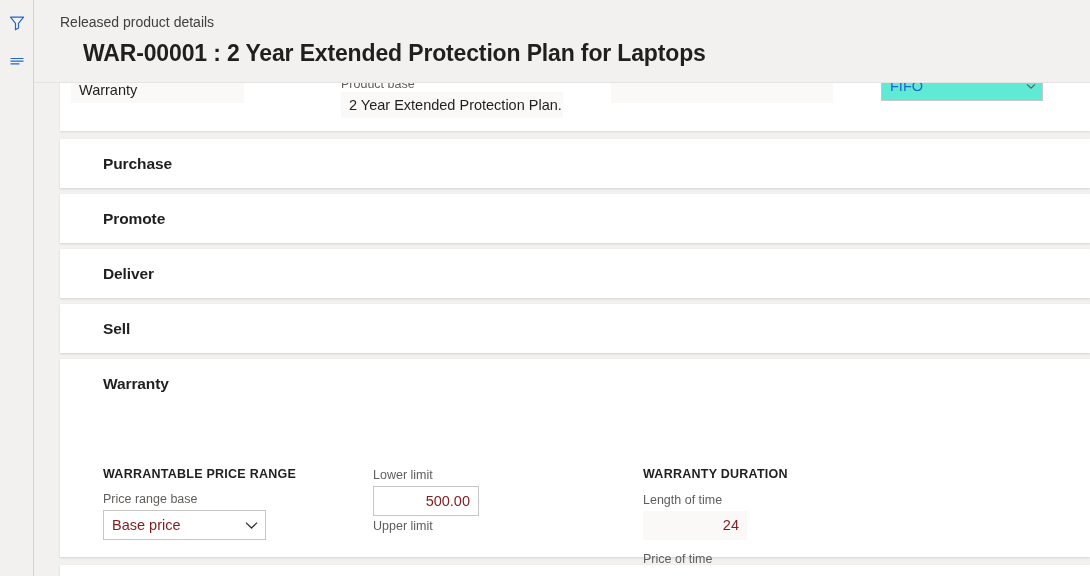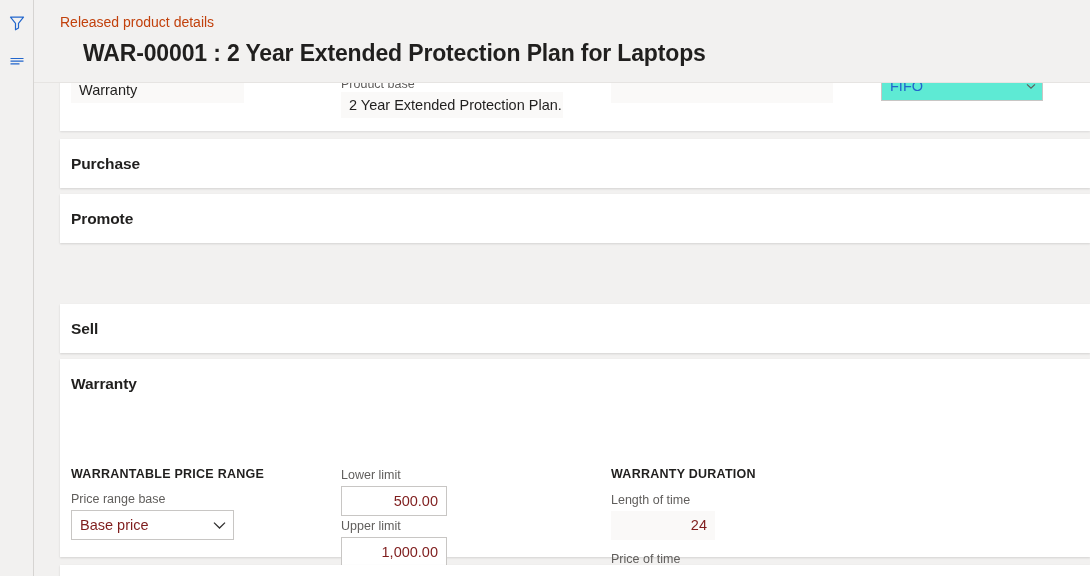--- a/index.html
+++ b/index.html
@@ -107,21 +107,21 @@
     width: 1056px;
     height: 83px;
     background: #f2f1f0;
     border-bottom: 1px solid #e6e4e2;
     z-index: 20;
   }
   #breadcrumb {
     position: absolute;
     left: 26px; top: 13px;
     font-size: 14px;
-    color: #c2410c;
+    color: #404040;
     cursor: pointer;
     line-height: 18px;
   }
   #page-title {
     position: absolute;
     left: 26px; top: 37px;
     font-size: 23px;
     font-weight: bold;
     color: #201f1e;
     line-height: 32px;
@@ -130,20 +130,21 @@
     margin-left: 23px;
   }
 
   
   .section {
     position: absolute;
     left: 26px;
     width: 1030px;
     background: #ffffff;
     box-shadow: 0 1px 2px rgba(0,0,0,0.13);
+    padding-left: 32px;
   }
   .sec-head {
     height: 100%;
     display: flex;
     align-items: center;
     padding-left: 11px;
     cursor: pointer;
   }
   .sec-title {
     font-size: 15.5px;
@@ -273,20 +274,25 @@
         <span class="sec-title">Purchase</span>
       </div>
     </div>
 
     <div class="section" id="sec-promote">
       <div class="sec-head">
         <span class="sec-title">Promote</span>
       </div>
     </div>
 
+    <div class="section" id="sec-deliver">
+      <div class="sec-head">
+        <span class="sec-title">Deliver</span>
+      </div>
+    </div>
 
     <div class="section" id="sec-sell">
       <div class="sec-head">
         <span class="sec-title">Sell</span>
       </div>
     </div>
 
     <div class="section" id="sec-warranty">
       <div class="sec-head">
         <span class="sec-title">Warranty</span>
@@ -308,21 +314,20 @@
           </div>
         </div>
 
         <div class="fld" id="fld-lower">
           <div class="fld-label">Lower limit</div>
           <div class="inp num">500.00</div>
         </div>
 
         <div class="fld" id="fld-upper">
           <div class="fld-label">Upper limit</div>
-          <div class="inp num">1,000.00</div>
         </div>
 
         <div class="grp-title" id="grp-duration">WARRANTY DURATION</div>
 
         <div class="fld" id="fld-length">
           <div class="fld-label">Length of time</div>
           <div class="inp num ro">24</div>
         </div>
 
         <div class="fld" id="fld-unit">

